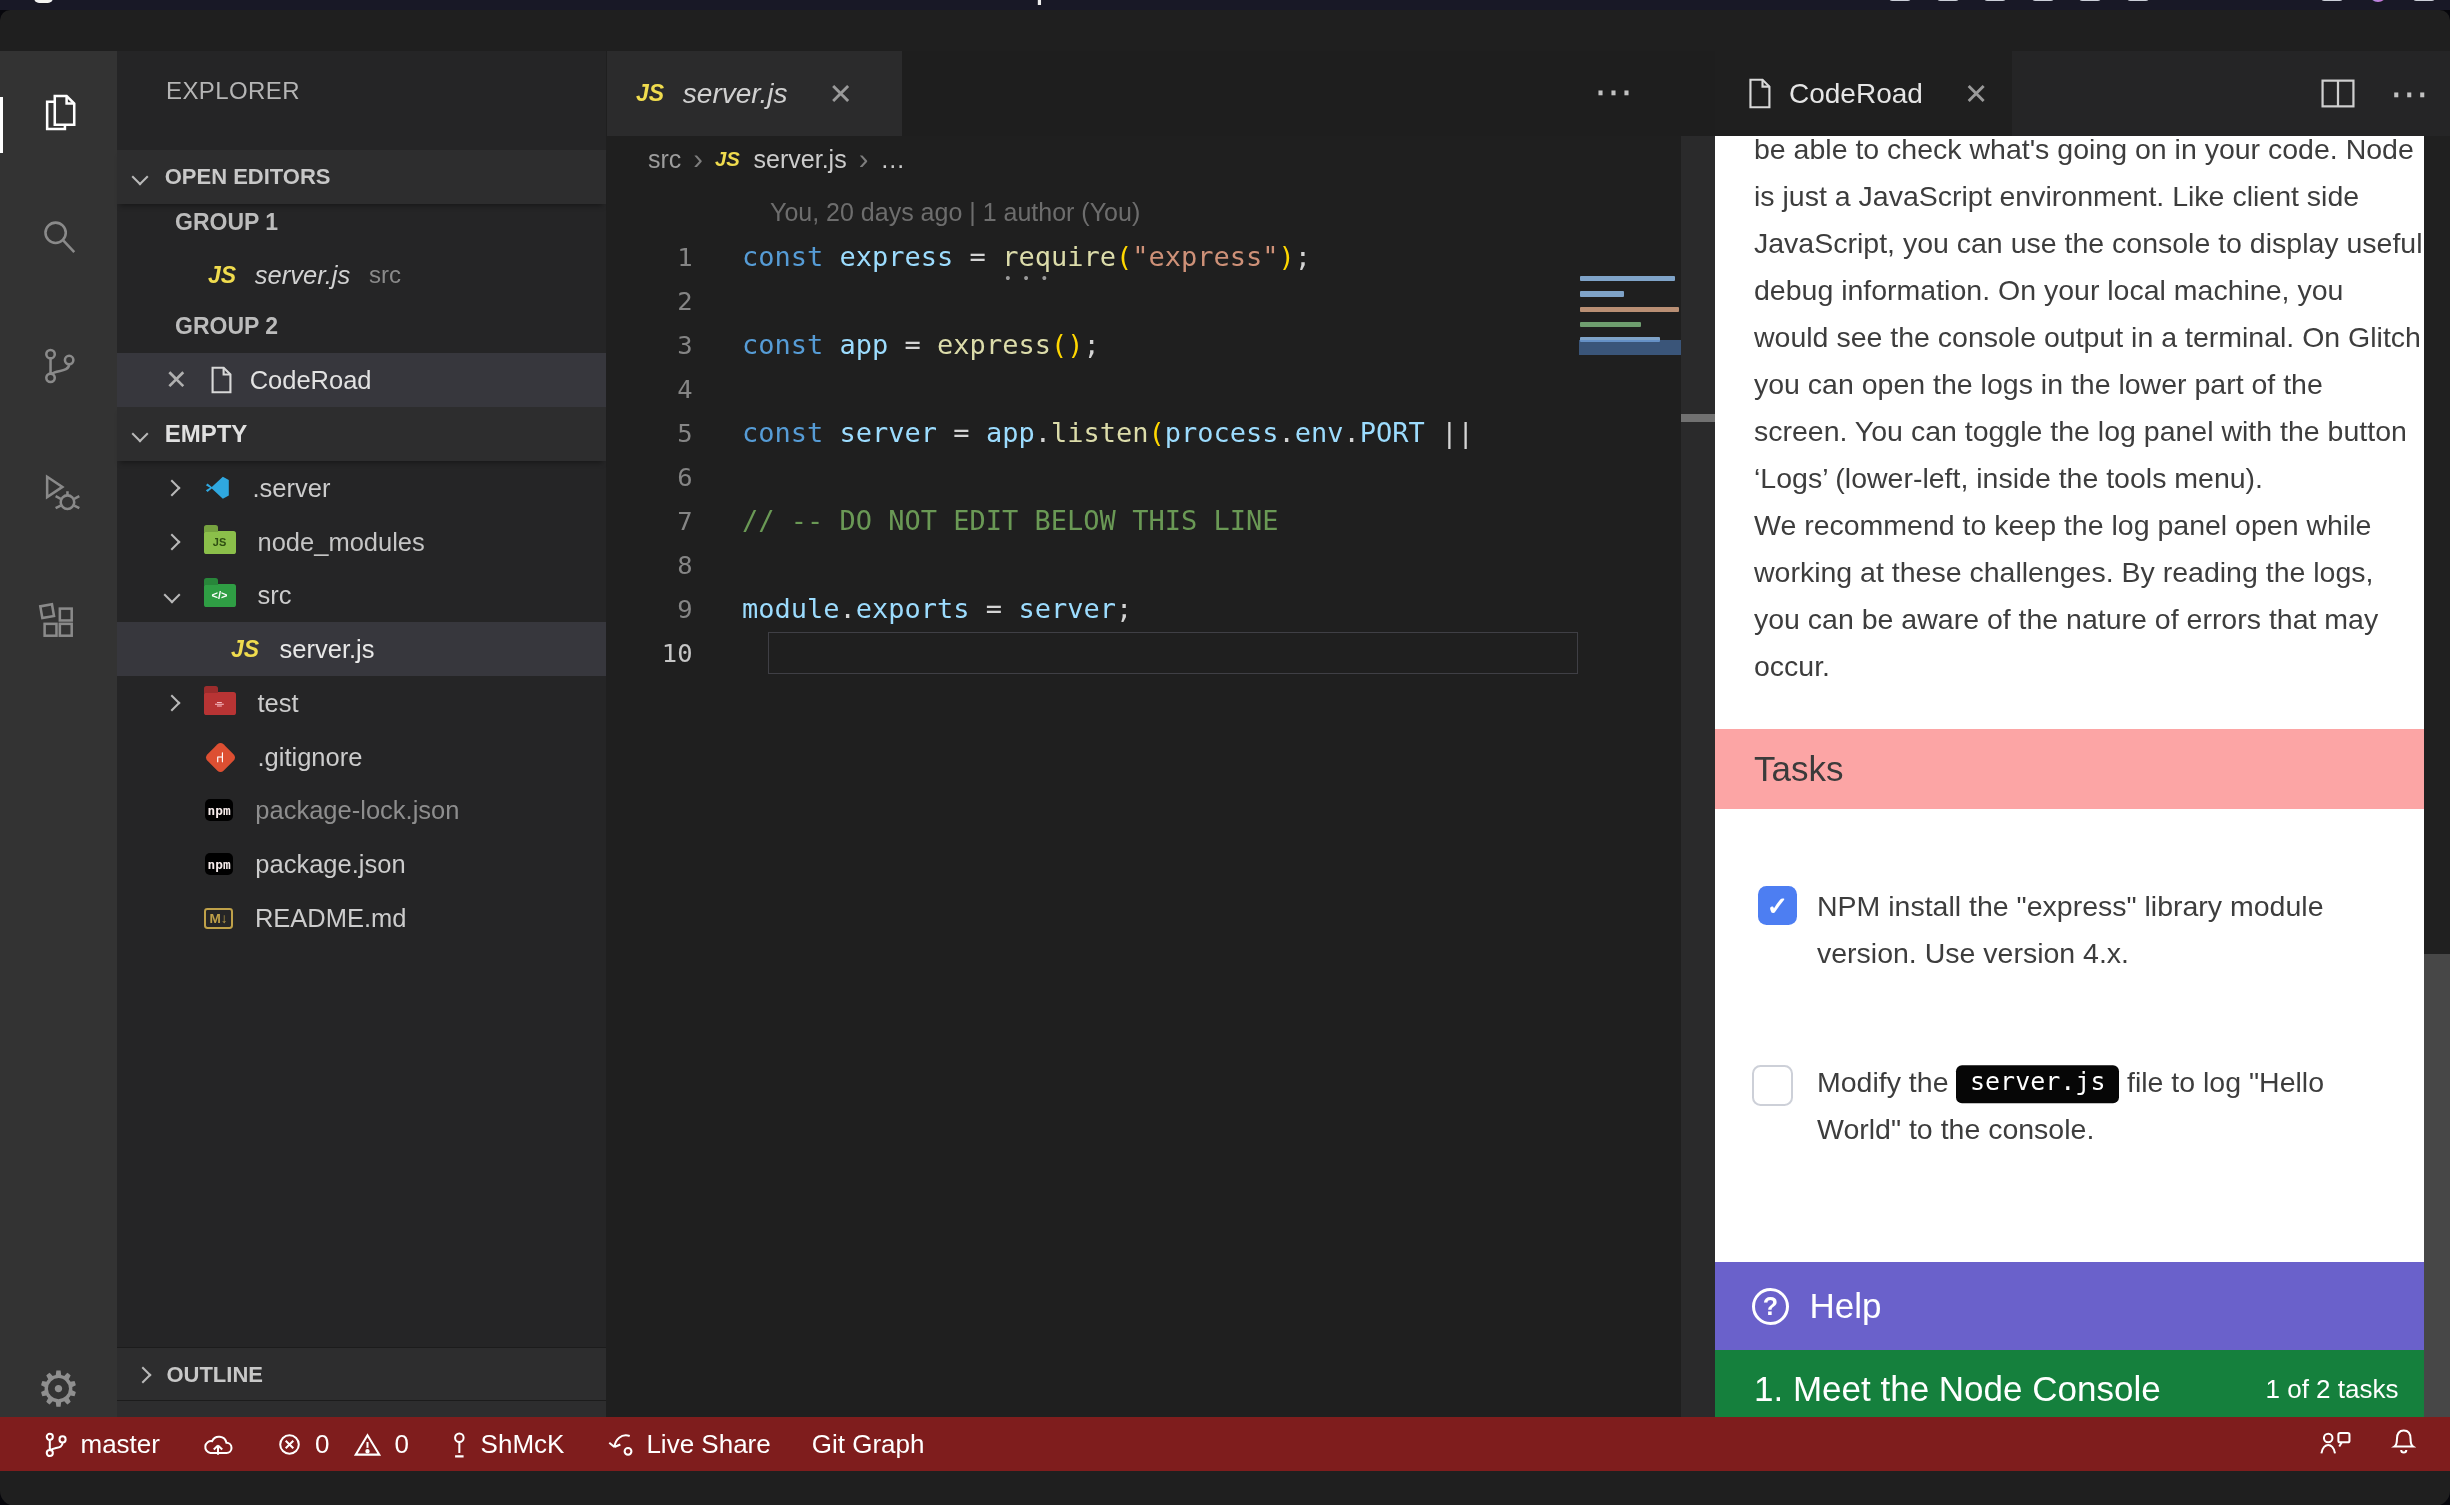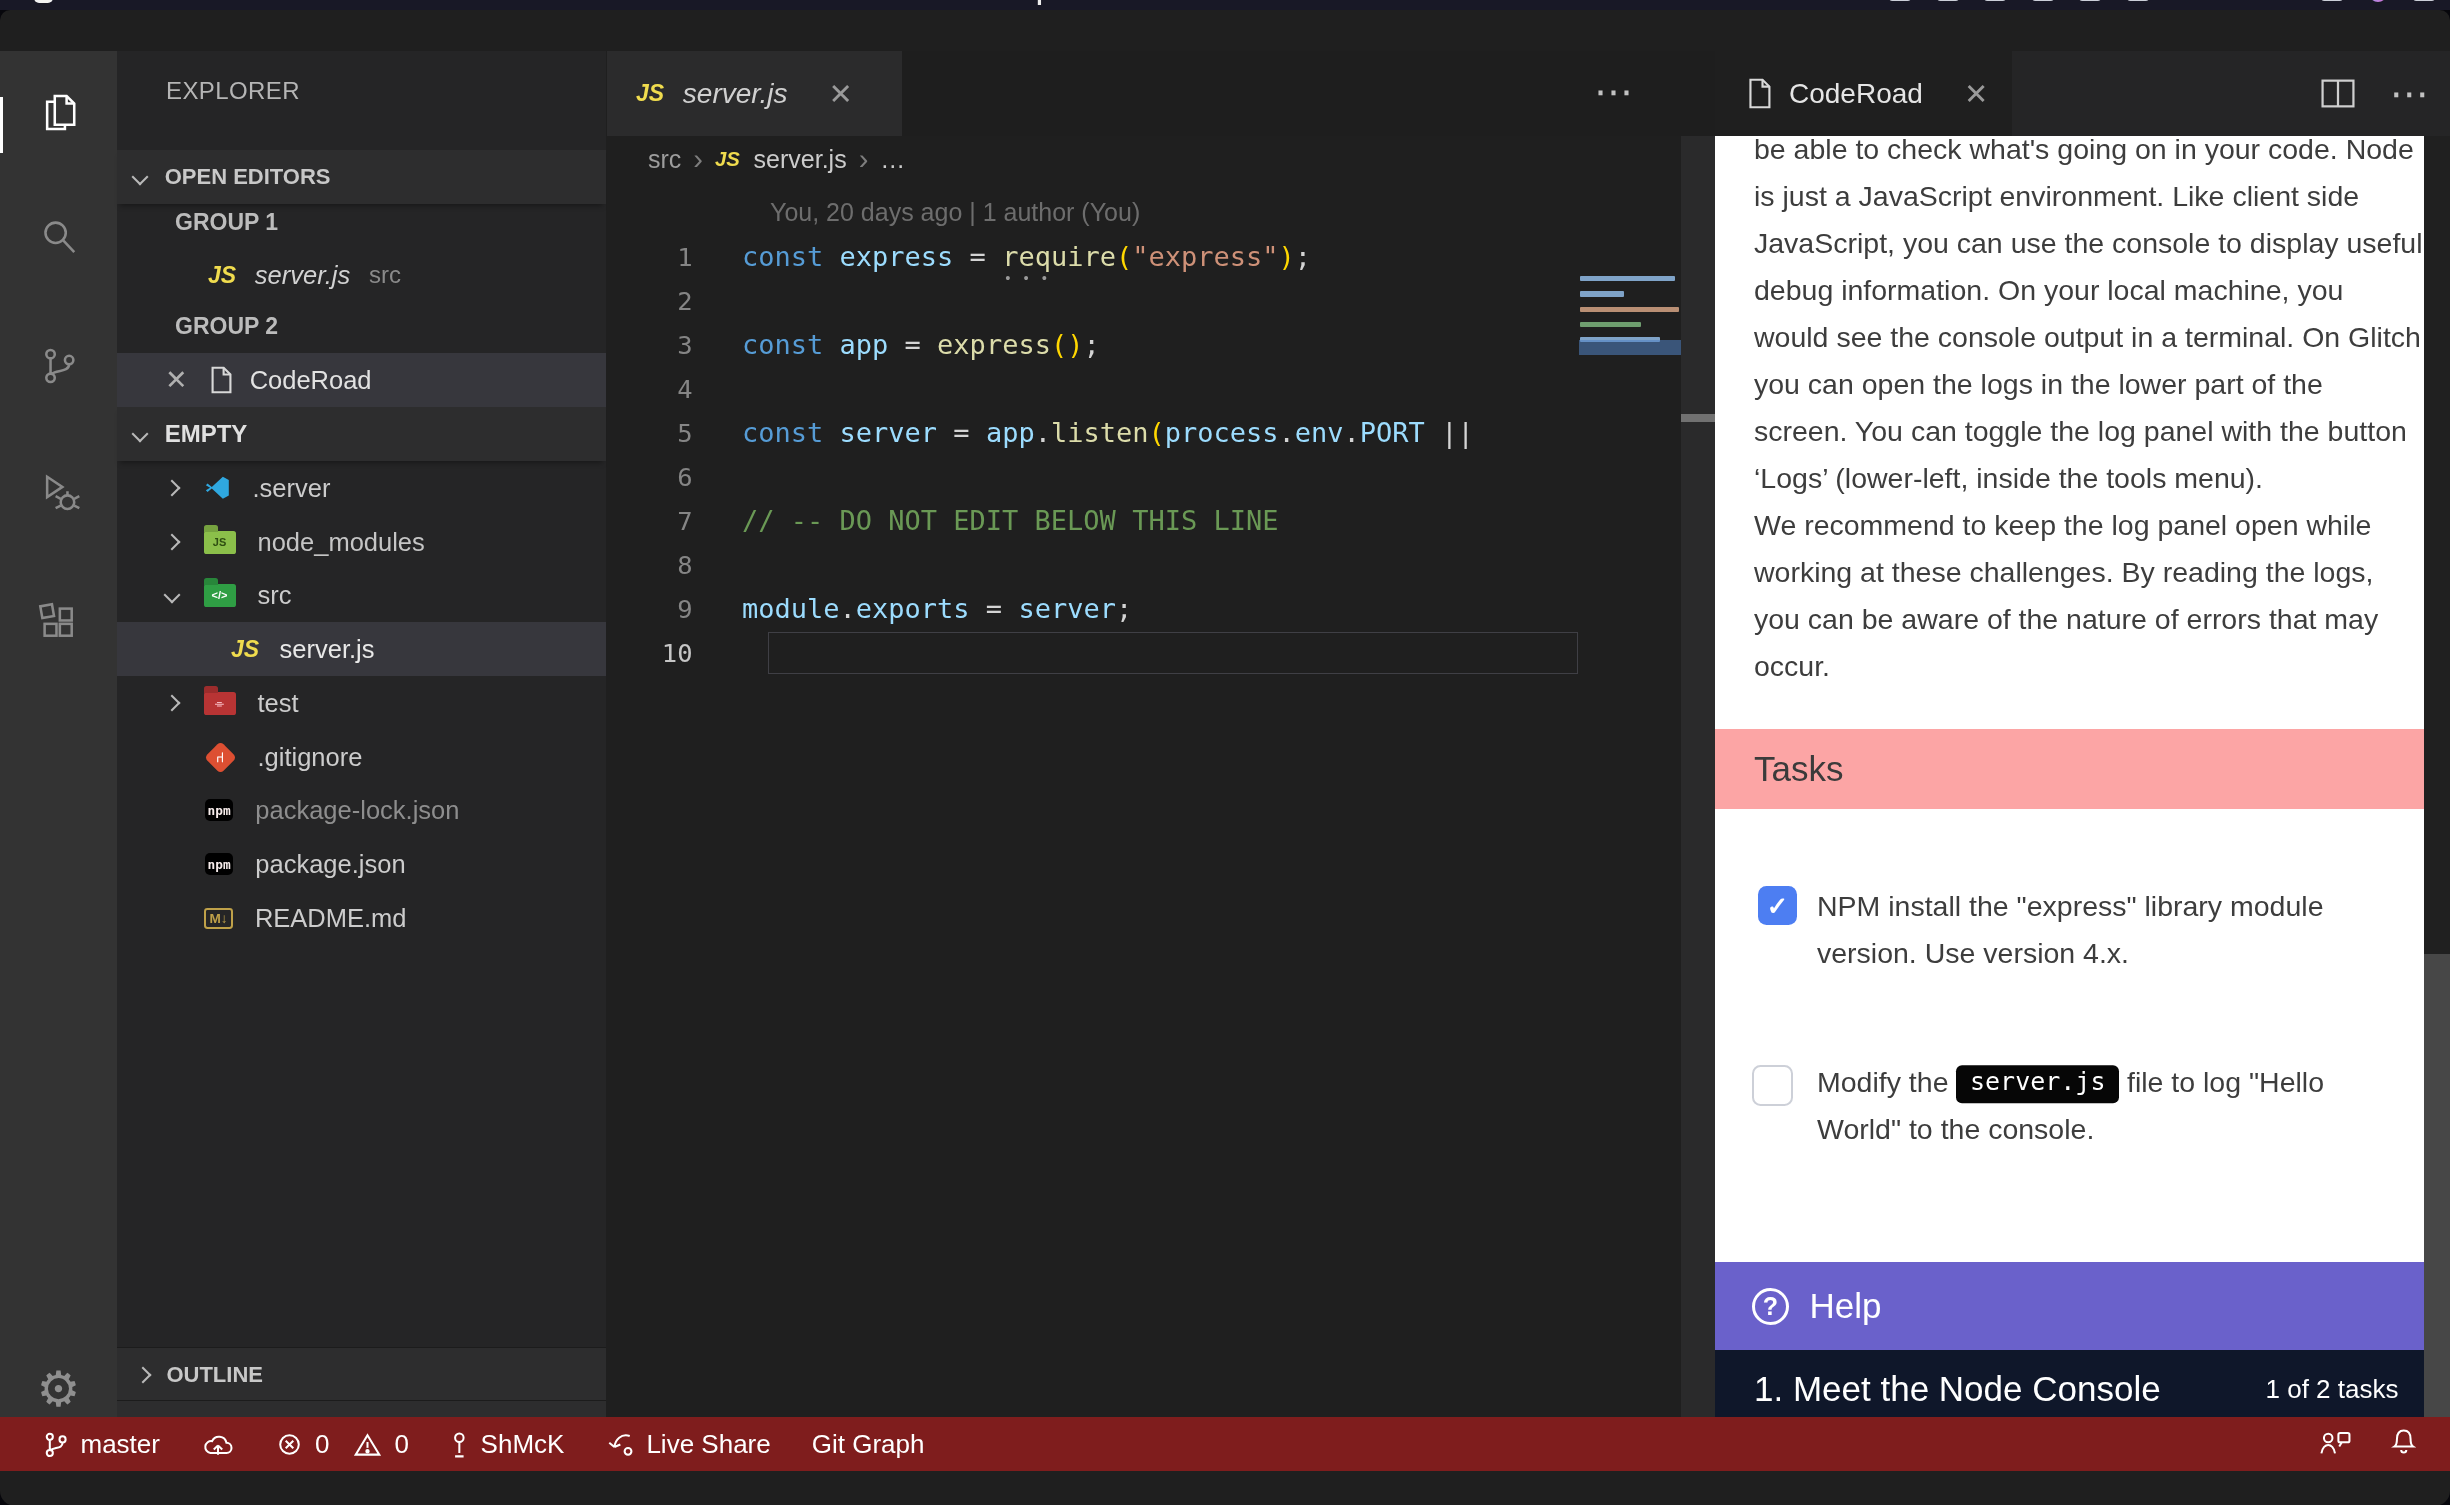--- a/index.html
+++ b/index.html
@@ -131,21 +131,21 @@
   .task-text { position:absolute; width:587px; color:#3d3d3d; font-size:28.5px; line-height:47px; }
   .code-chip { display:inline-block; background:#060606; color:#ffffff; border-radius:6px;
                padding:3.4px 13.6px 6px; font-family:"DejaVu Sans Mono", monospace; font-size:25px;
                line-height:1.15; transform:translateY(-1.7px); }
   .help-band { position:absolute; top:1211px; left:0; width:709px; height:88px; background:#6a61cb;
                display:flex; align-items:center; }
   .qicon { width:37px; height:37px; border:3px solid #fff; border-radius:50%; margin-left:37px;
            display:flex; align-items:center; justify-content:center;
            color:#fff; font-size:25px; font-weight:700; }
   .help-band .hd { color:#fff; font-size:35px; margin-left:20.4px; }
-  .footer-bar { position:absolute; top:1299px; left:0; width:709px; height:78px; background:#0f172a; }
+  .footer-bar { position:absolute; top:1299px; left:0; width:709px; height:78px; background:#15803d; }
   .footer-bar .ttl { position:absolute; left:39px; top:0; line-height:78px; color:#fff;
                      font-size:35px; font-weight:500; }
   .footer-bar .cnt { position:absolute; right:25.5px; top:0; line-height:78px; color:#fff; font-size:26px; }
   .panel-gray { position:absolute; top:1377px; left:0; width:735px; height:30px; background:#3a3a3a; }
   .pscroll-track { position:absolute; left:709px; top:85px; width:25.5px; height:1292px; background:#202020; }
   .pscroll-thumb { position:absolute; left:709px; top:903px; width:25.5px; height:470px; background:#474747; }
 
   
   .status-bar { position:absolute; left:0; top:1407px; width:2450px; height:54px; background:#7f1d1d;
                 color:#fff; font-size:26px; display:flex; align-items:center; }

